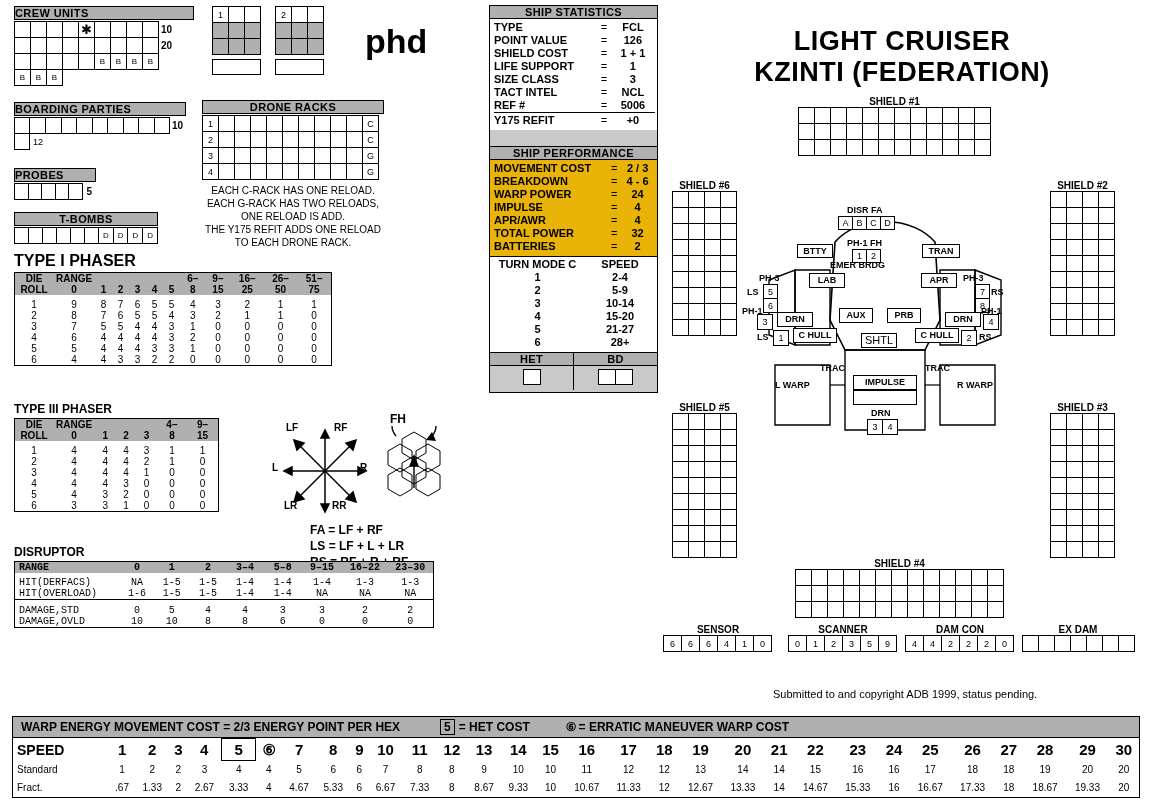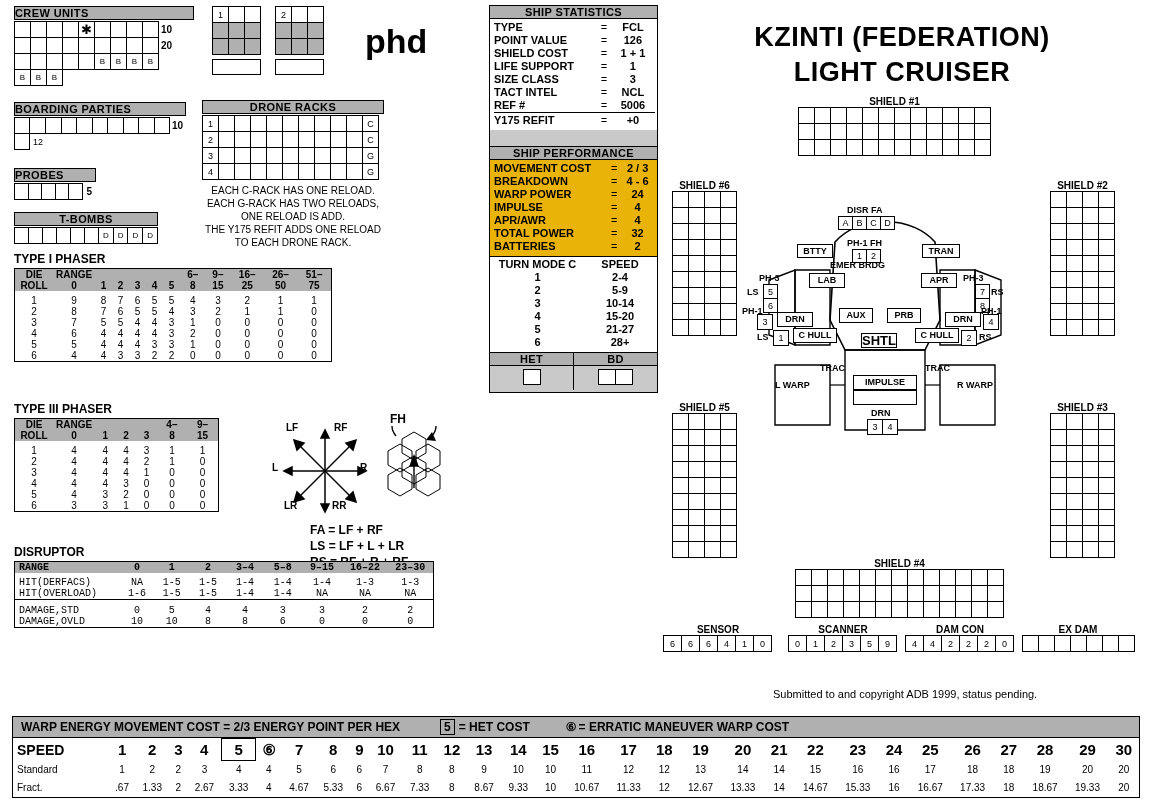--- a/index.html
+++ b/index.html
@@ -314,21 +314,21 @@
   <div class="ctr" style="margin-top:4px;font-size:10px;line-height:13px;">
     <div>EACH C-RACK HAS ONE RELOAD.</div>
     <div>EACH G-RACK HAS TWO RELOADS,</div>
     <div>ONE RELOAD IS ADD.</div>
     <div>THE Y175 REFIT ADDS ONE RELOAD</div>
     <div>TO EACH DRONE RACK.</div>
   </div>
 </div>
 
 <div class="abs" style="left:14px;top:252px;">
-  <div class="ttl" style="font-size:12px;">TYPE I PHASER</div>
+  <div class="ttl" style="font-size:16px;">TYPE I PHASER</div>
   <table class="dt outline" style="margin-top:2px;width:318px;">
     <tbody>
         <tr class="head">
       <td style="width:32px;">DIE</td>
       <td style="width:34px;text-align:left;">RANGE</td>
       <td></td>
           <td></td>
           <td></td>
           <td></td>
           <td></td>
@@ -776,22 +776,22 @@
     <div style="width:50%;text-align:center;">
       <div class="hdrbar" style="border:0;border-bottom:1px solid #000;">BD</div>
       <div style="background:#c9c9c9;padding:3px 0;">
         <span class="box" style="display:inline-block;width:16px;height:14px;"></span><span class="box" style="display:inline-block;width:16px;height:14px;margin-left:-1px;"></span>
       </div>
     </div>
   </div>
 </div>
 
 <div class="abs" style="left:672px;top:22px;width:460px;">
+  <div class="bigtitle" style="margin-top:4px;">LIGHT CRUISER</div>
   <div class="bigtitle">KZINTI (FEDERATION)</div>
-  <div class="bigtitle" style="margin-top:4px;">LIGHT CRUISER</div>
 </div>
 
 <div class="abs" style="left:798px;top:96px;">
   <div class="ctr" style="font-size:10px;font-weight:bold;">SHIELD #1</div>
   <table class="grid">
     <tbody>
         <tr>
           <td></td>
           <td></td>
           <td></td>
@@ -1249,21 +1249,21 @@
         <tr>
           <td style="width:14px;height:14px;">2</td>
         </tr>
   </tbody>
     </table>
   <div class="abs" style="left:244px;top:132px;font-size:9px;font-weight:bold;">RS</div>
 
   <div class="abs box ctr" style="left:58px;top:128px;width:42px;height:13px;font-size:9px;font-weight:bold;line-height:13px;">C HULL</div>
   <div class="abs box ctr" style="left:180px;top:128px;width:42px;height:13px;font-size:9px;font-weight:bold;line-height:13px;">C HULL</div>
 
-  <div class="abs box ctr" style="left:126px;top:133px;width:34px;height:13px;font-size:13px;font-weight:bold;line-height:13px;">SHTL</div>
+  <div class="abs box ctr" style="left:126px;top:133px;width:34px;height:13px;font-size:11px;font-weight:normal;line-height:13px;">SHTL</div>
 
   <div class="abs" style="left:40px;top:180px;font-size:9px;font-weight:bold;">L WARP</div>
   <div class="abs" style="left:222px;top:180px;font-size:9px;font-weight:bold;">R WARP</div>
   <div class="abs" style="left:85px;top:163px;font-size:9px;font-weight:bold;">TRAC</div>
   <div class="abs" style="left:190px;top:163px;font-size:9px;font-weight:bold;">TRAC</div>
 
   <div class="abs box ctr" style="left:118px;top:175px;width:62px;height:13px;font-size:9px;font-weight:bold;line-height:13px;">IMPULSE</div>
   <div class="abs box" style="left:118px;top:190px;width:62px;height:13px;"></div>
 
   <div class="abs" style="left:136px;top:208px;font-size:9px;font-weight:bold;">DRN</div>

